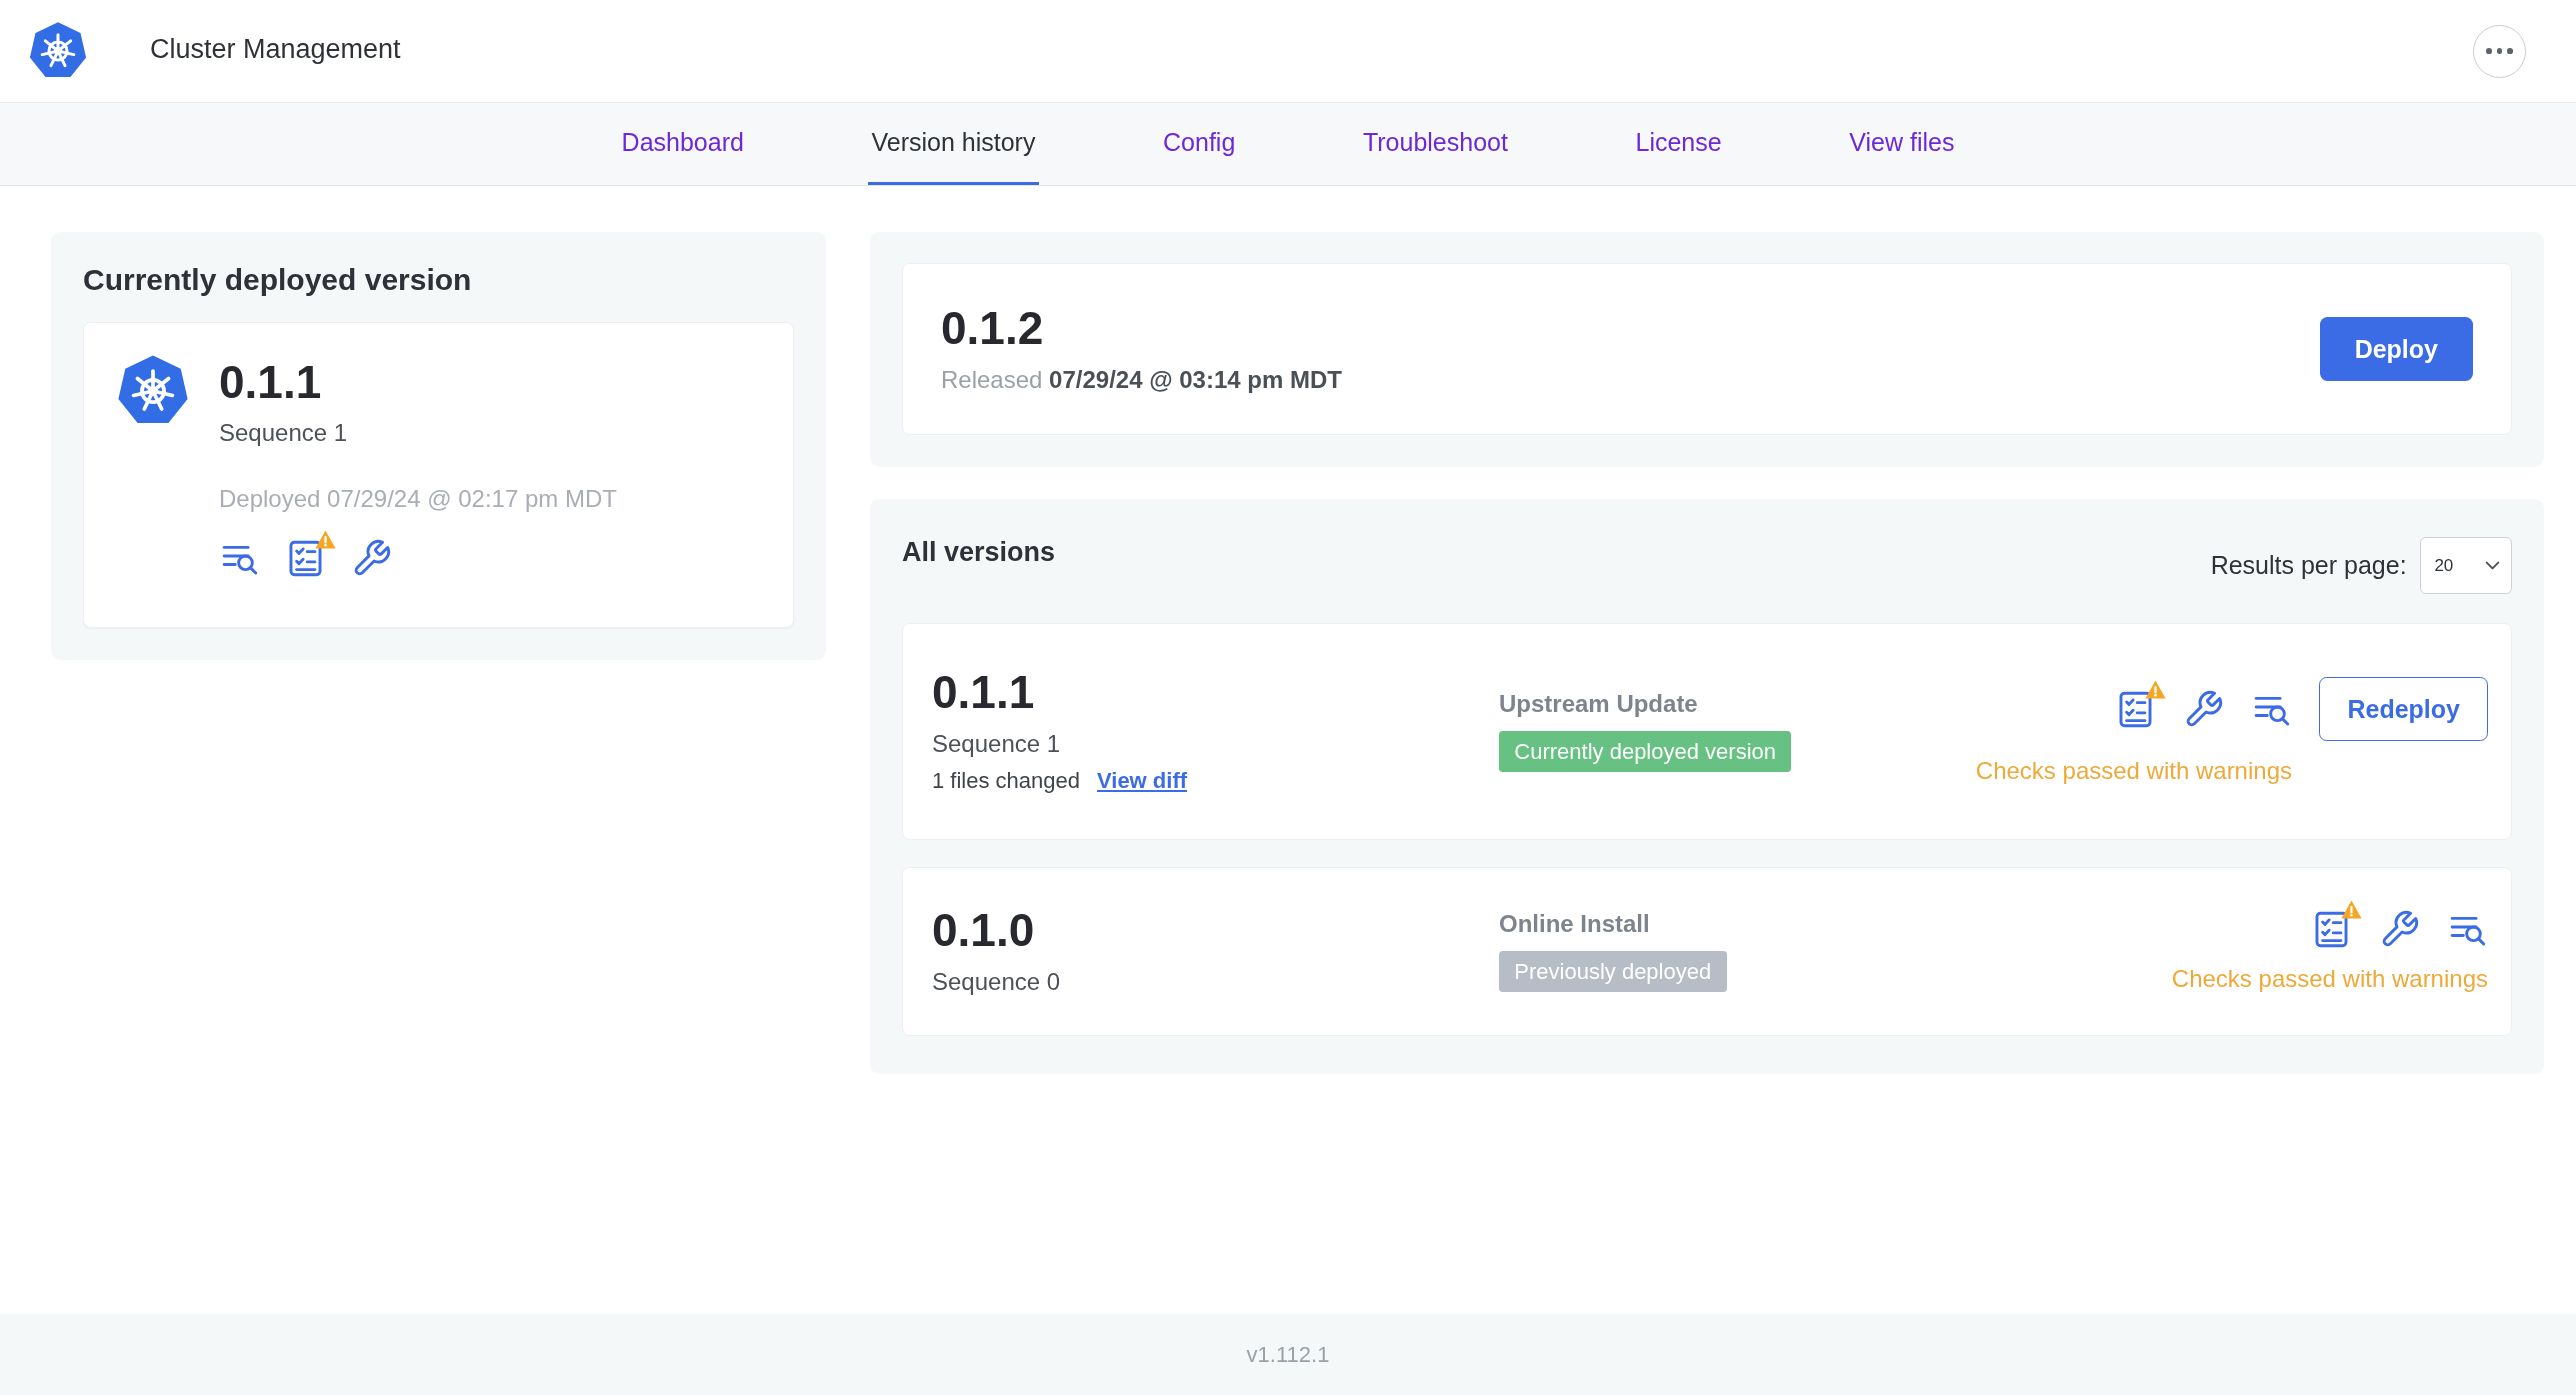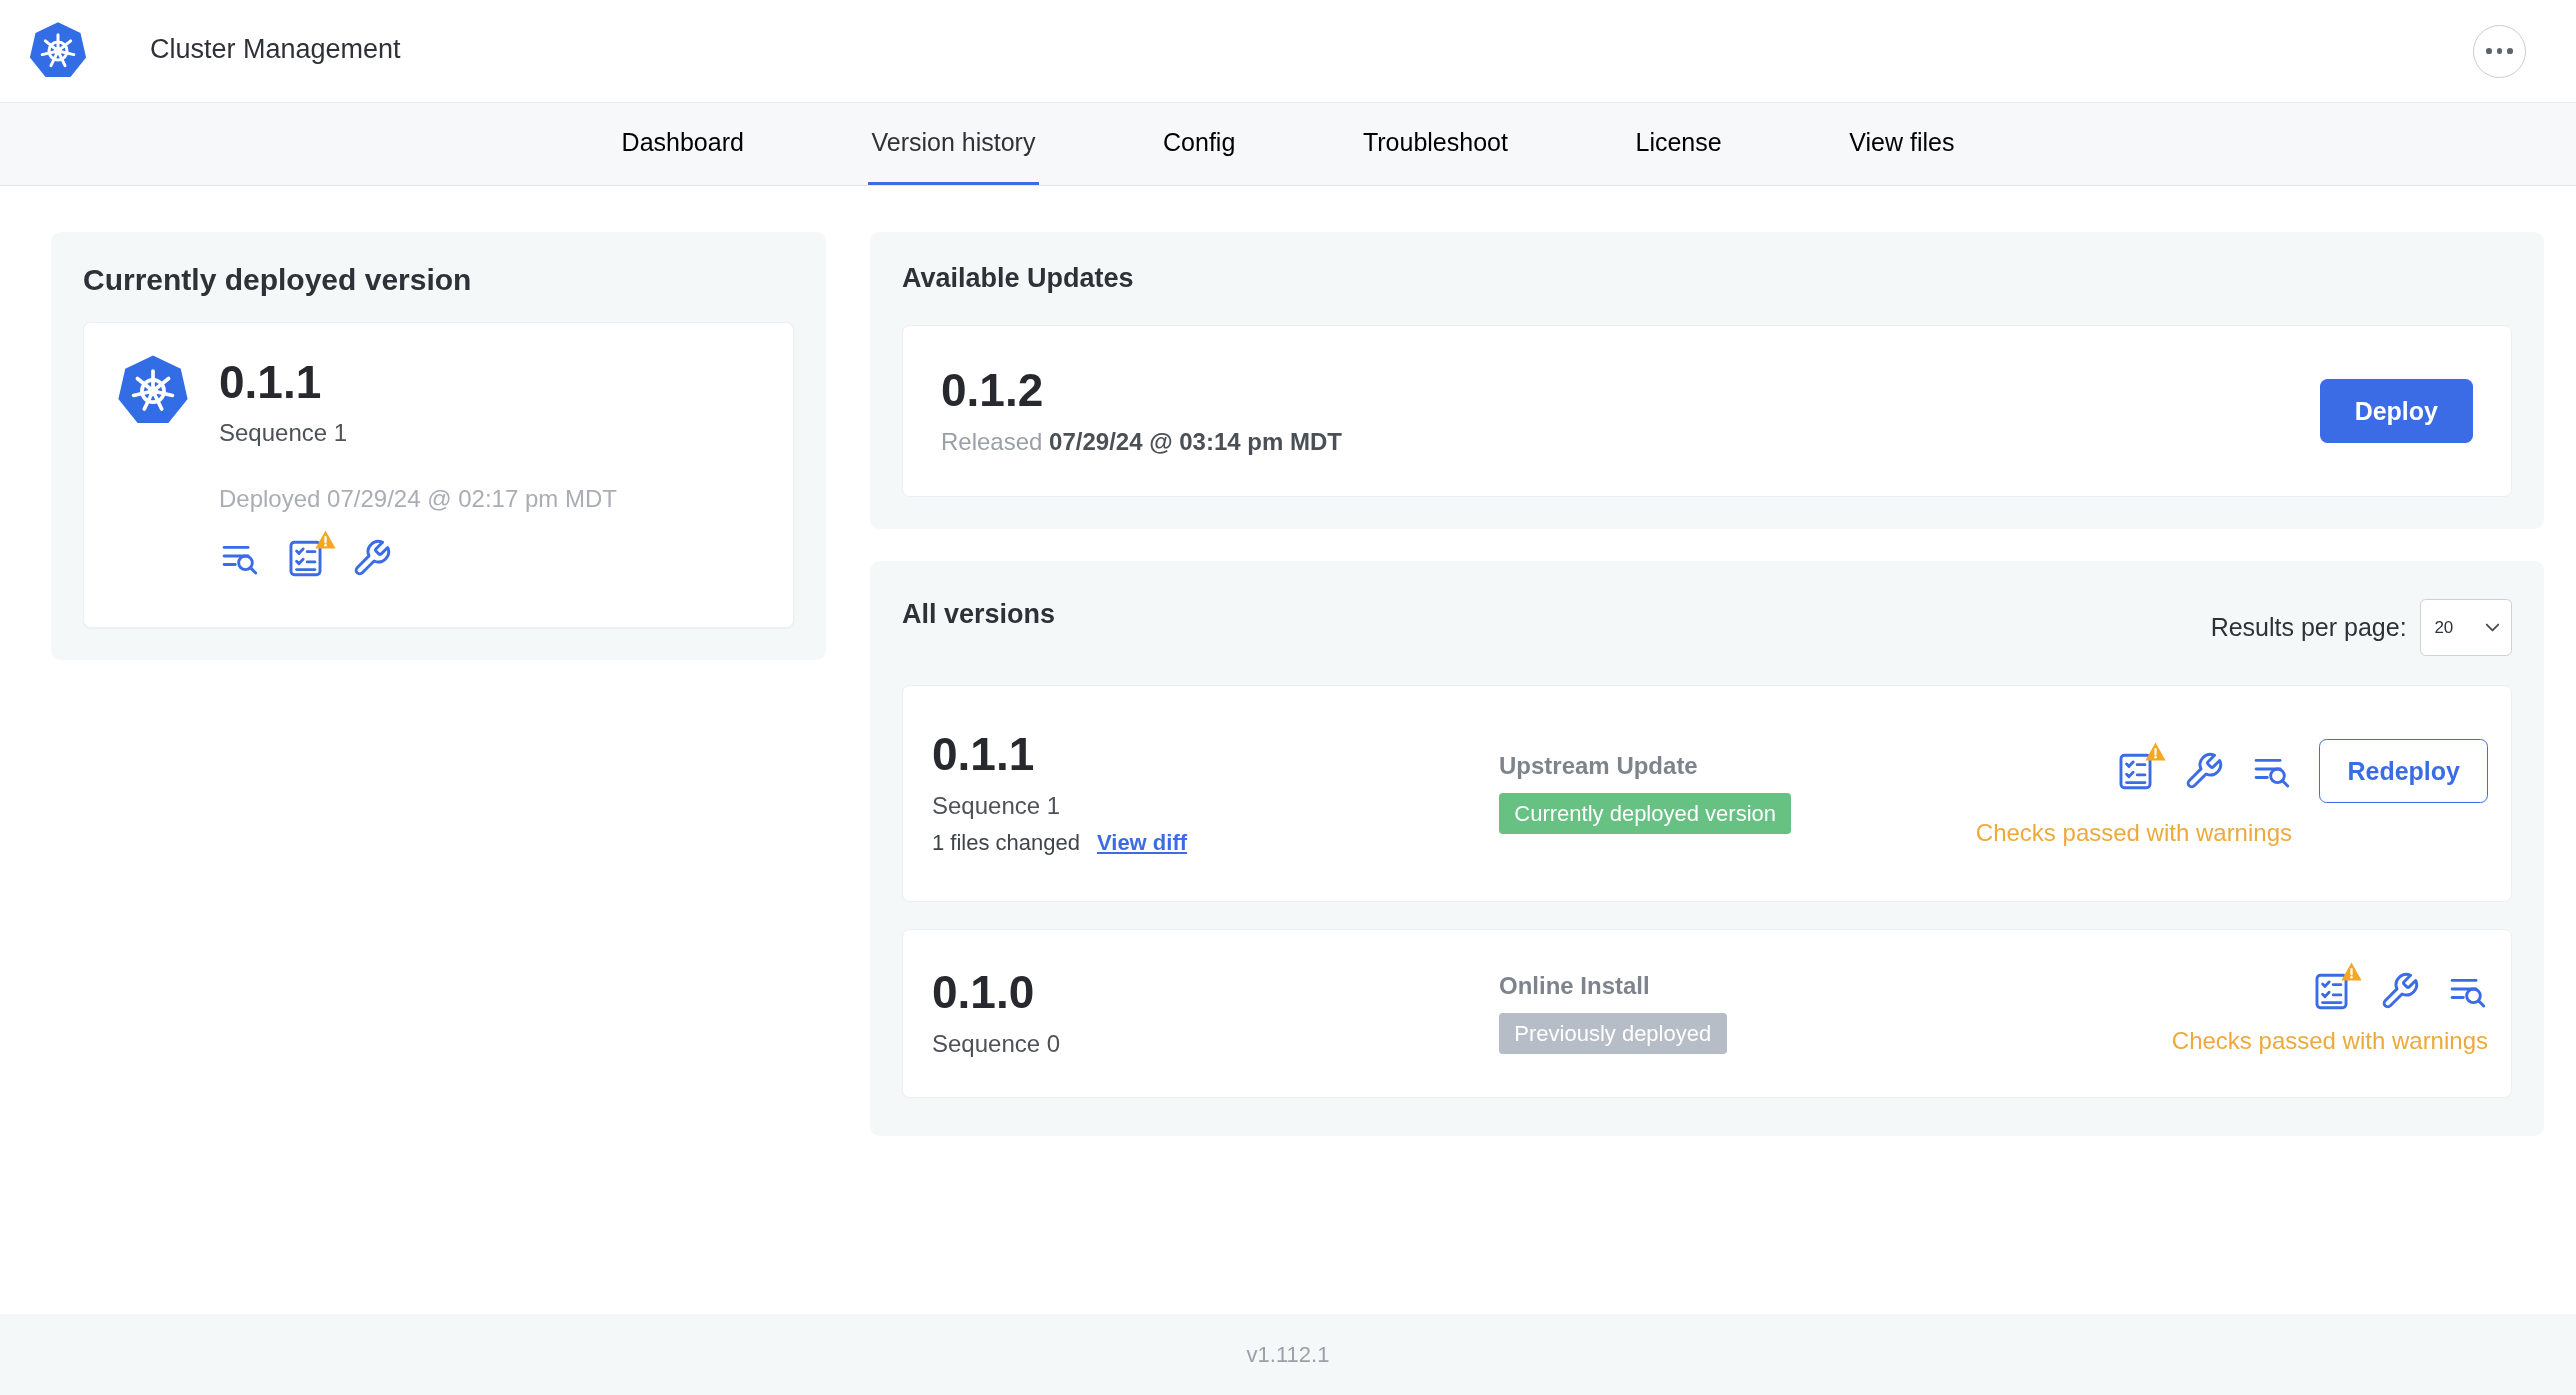--- a/index.html
+++ b/index.html
@@ -38,21 +38,21 @@
   .ellipsis-btn i { width: 5.7px; height: 5.7px; border-radius: 50%; background: #5e646b; display: block; }
 
   
   .subnav {
     height: 83px; flex-shrink: 0;
     background: #f7f8f9; border-bottom: 1px solid #e3e5e8;
     display: flex; justify-content: center; gap: 120px;
   }
   .sub-item {
     display: flex; align-items: center; padding: 0 3.8px;
-    font-size: 25px; color: #000000; cursor: pointer;
+    font-size: 25px; color: #6d28d9; cursor: pointer;
     border-bottom: 3.8px solid transparent;
   }
   .sub-item.active { color: #2e3338; border-bottom-color: #3b6ce5; }
 
   
   .main {
     flex: 1;
     display: flex; align-items: flex-start; gap: 44px;
     padding: 46px 32px 0 51px;
     background: #fff;
@@ -258,21 +258,20 @@
             </svg>
           </span>
         </div>
       </div>
     </div>
   </section>
 
   <div class="right-col">
 
     <section class="panel updates-panel">
-      <h3 class="panel-title">Available Updates</h3>
       <div class="update-card">
         <div>
           <div class="ver-big">0.1.2</div>
           <div class="released">
             <span>Released</span>
             <b>07/29/24 @ 03:14 pm MDT</b>
           </div>
         </div>
         <button class="btn btn-primary">Deploy</button>
       </div>

